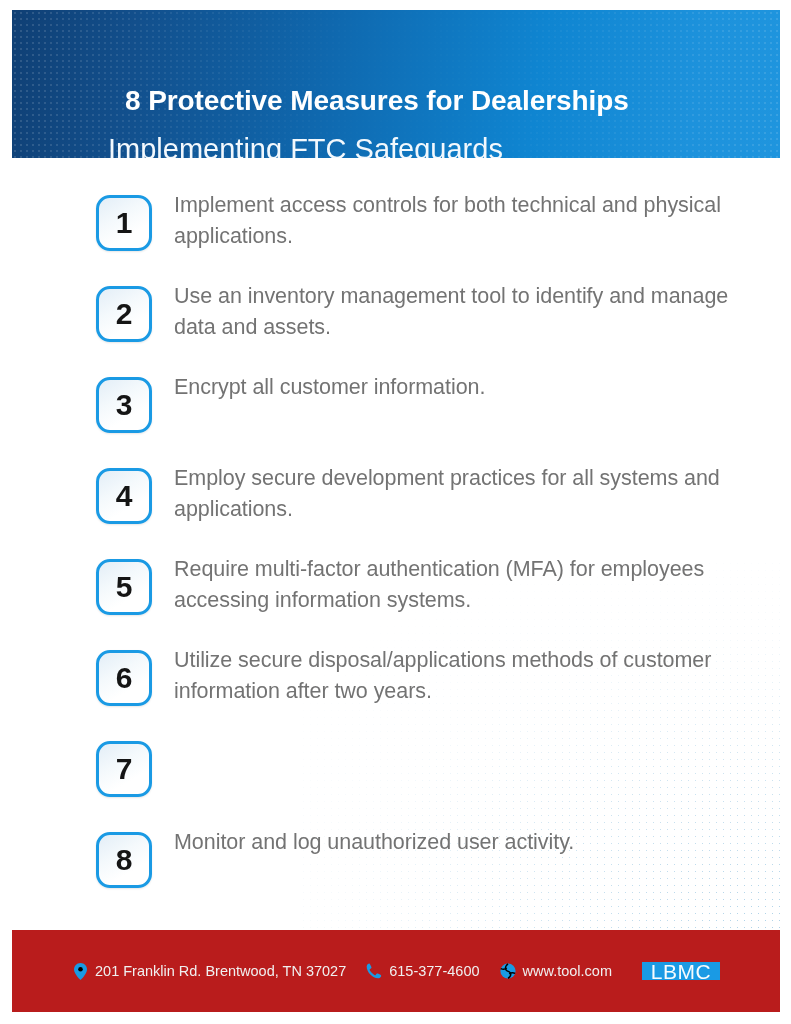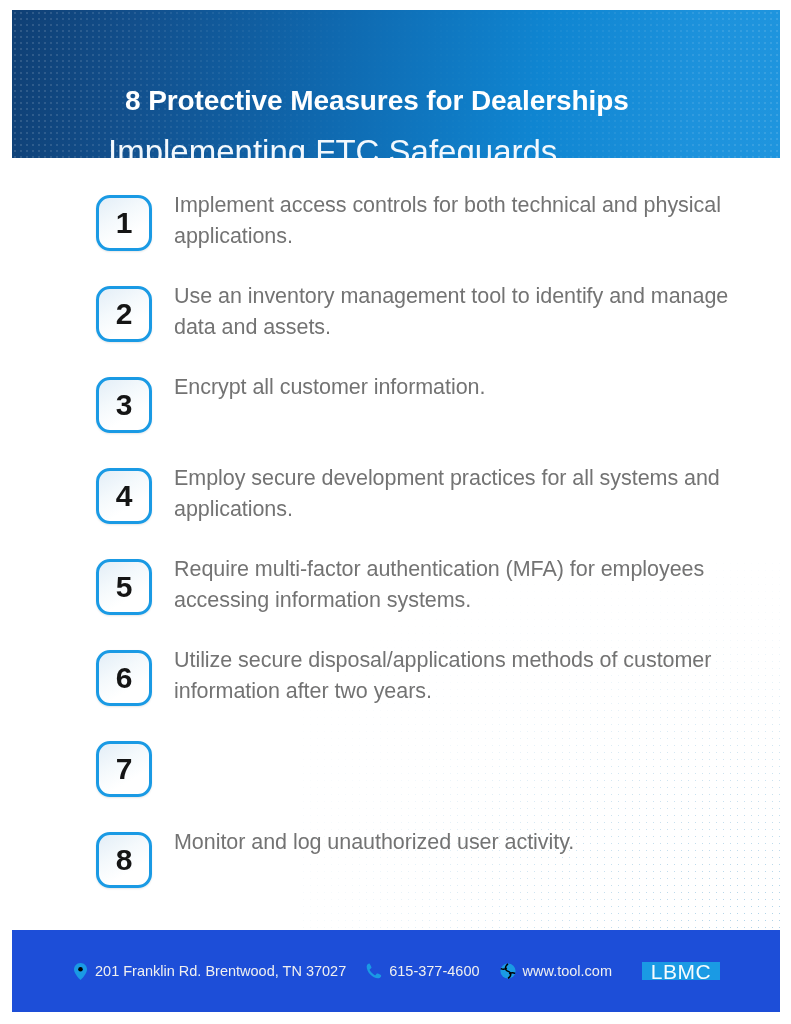--- a/index.html
+++ b/index.html
@@ -74,21 +74,21 @@
     color: #ffffff;
     font-size: 28px;
     font-weight: bold;
     letter-spacing: -0.1px;
     line-height: 1.12;
     white-space: nowrap;
   }
   .header-subtitle {
     margin: 2px 0 0 0;
     color: #f2f8fd;
-    font-size: 33px;
+    font-size: 29px;
     font-weight: normal;
     line-height: 1.15;
     white-space: nowrap;
   }
 
   
   .measures {
     position: absolute;
     left: 96px;
     top: 190px;
@@ -129,21 +129,21 @@
     letter-spacing: -0.05px;
   }
 
   
   .footer {
     position: absolute;
     left: 12px;
     top: 930px;
     width: 768px;
     height: 82px;
-    background: #1d4ed8;
+    background: #b91c1c;
   }
   .footer-inner {
     position: absolute;
     left: 0; right: 0;
     top: 50%;
     transform: translateY(-50%);
     display: flex;
     align-items: center;
     justify-content: center;
     gap: 20px;

